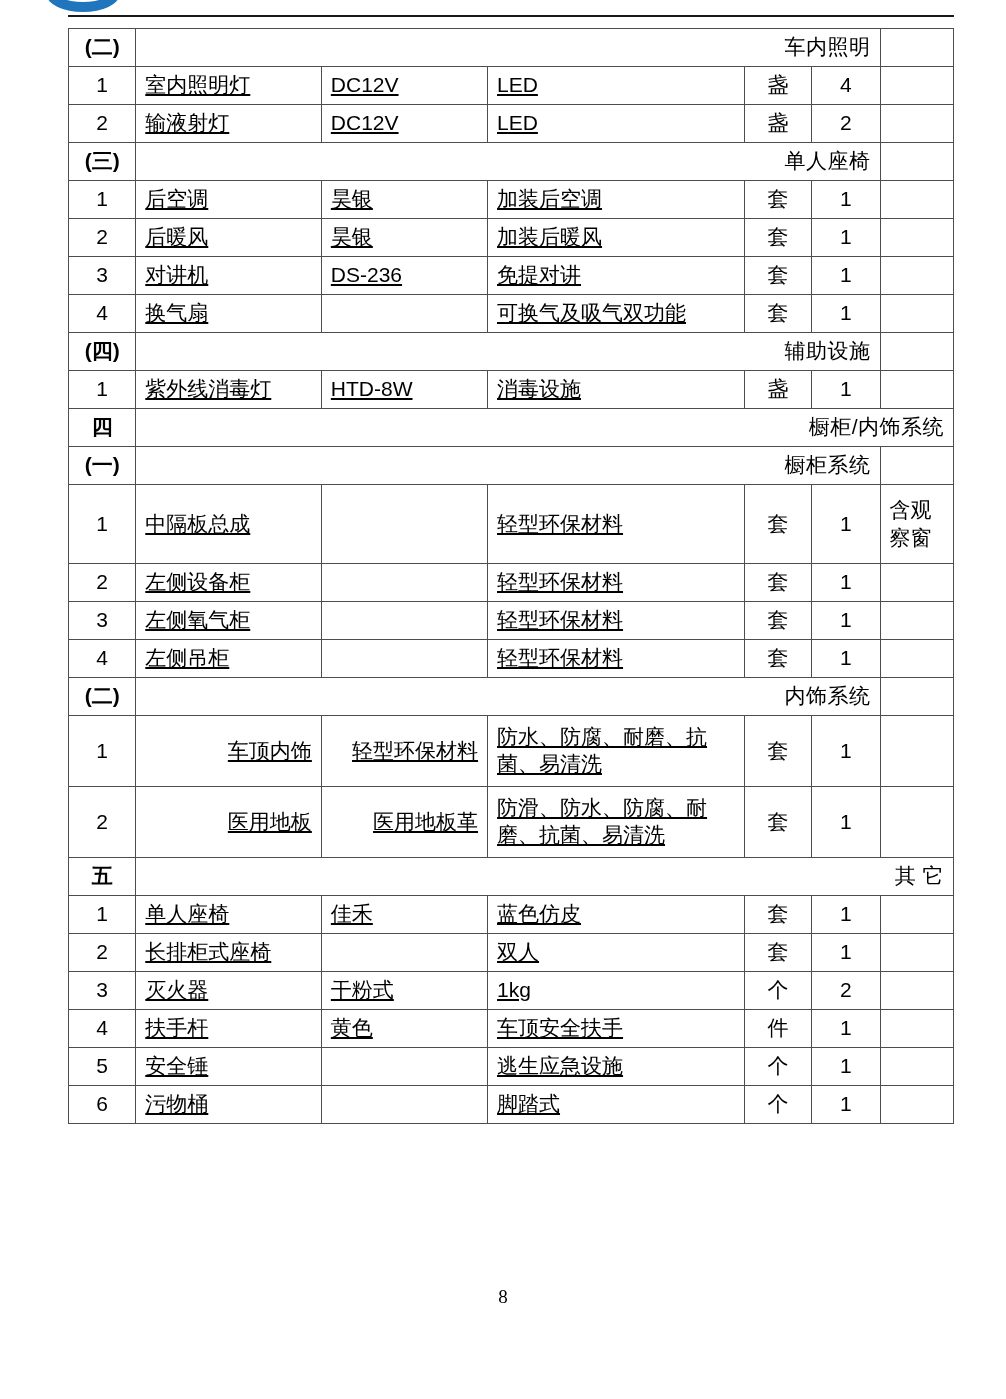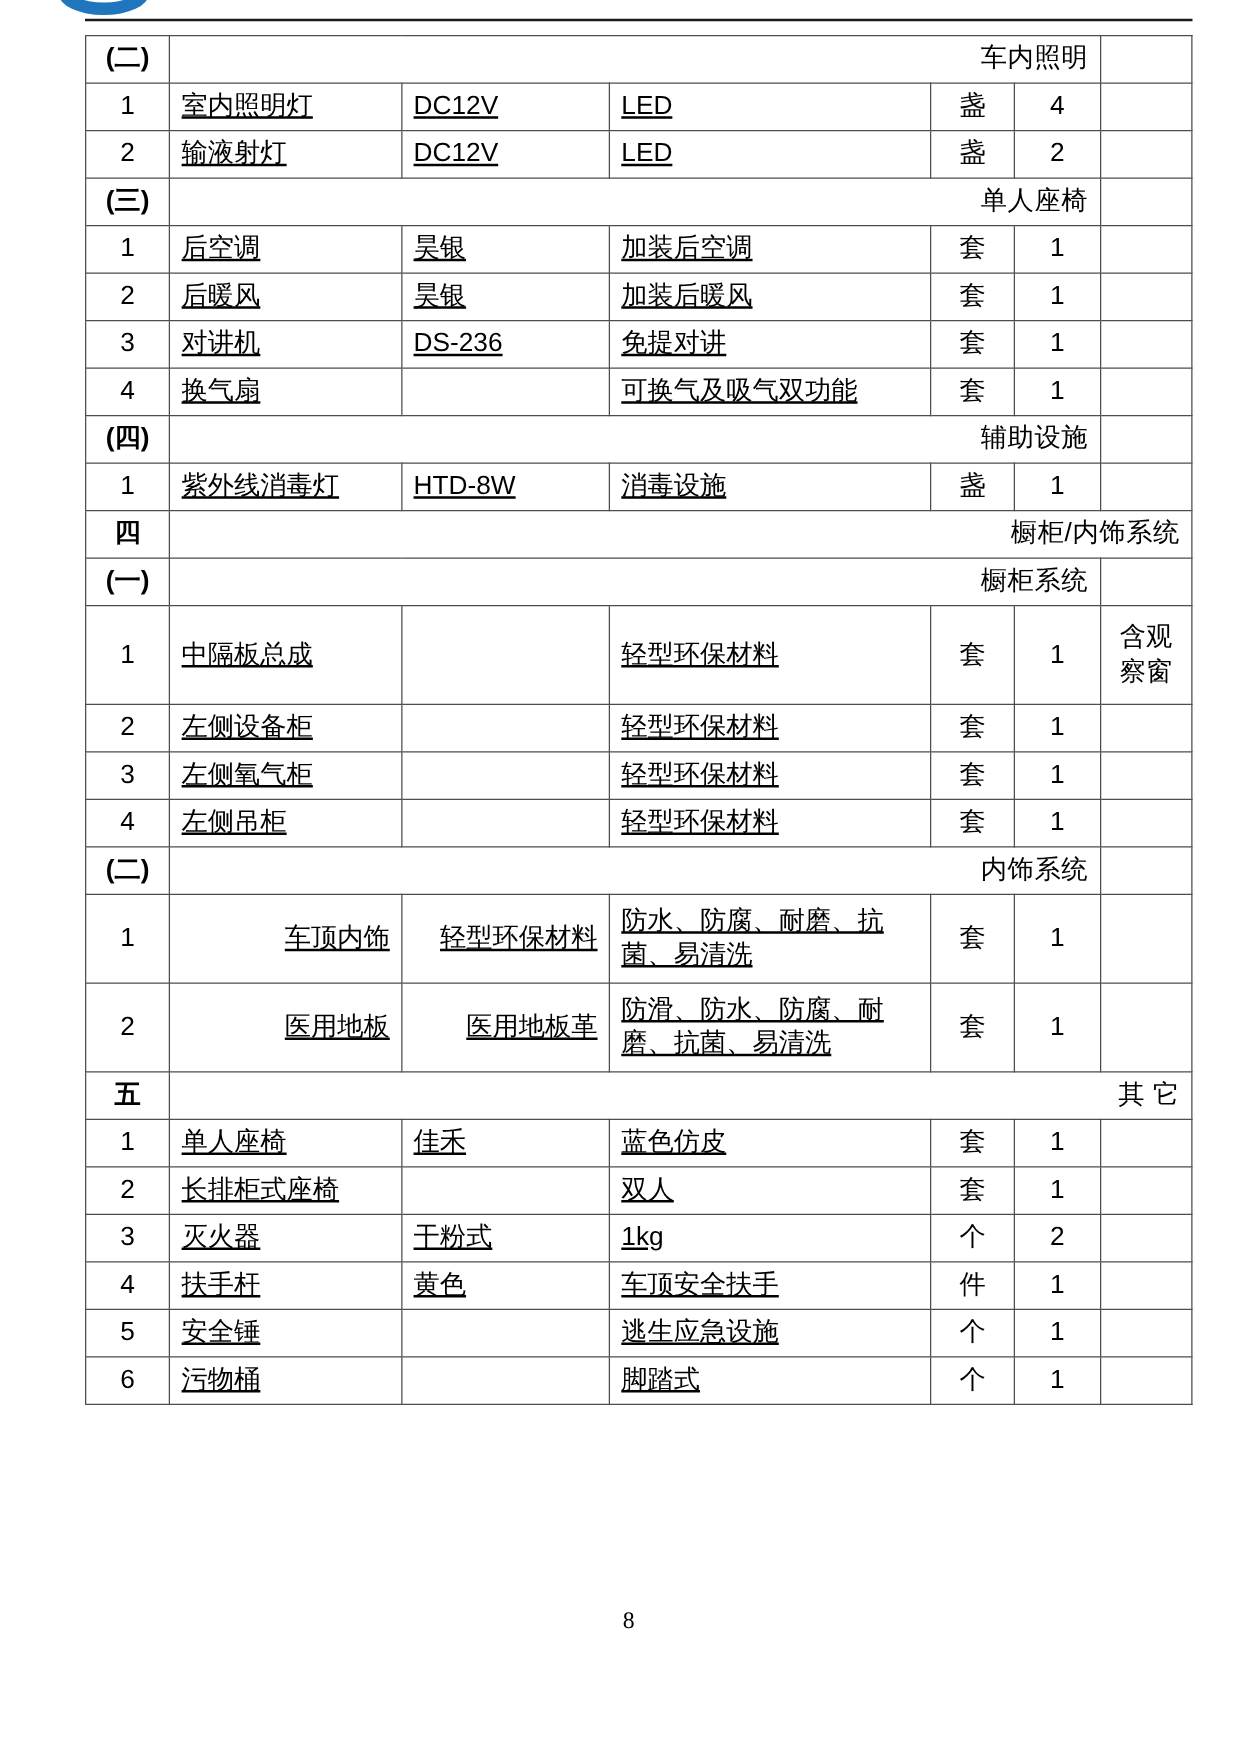--- a/index.html
+++ b/index.html
@@ -94,21 +94,21 @@
   td.sect-no { font-weight: bold; text-align: center; }
   td.blank   { }
 
   tr.r-std td { height: 37px; }
   tr.r-sect td { height: 37px; }
   tr.r-tall td { height: 78px; }
   tr.r-multi td { height: 70px; }
 
   td.topnum { vertical-align: top; padding-top: 3px; }
   td.botpad { vertical-align: bottom; padding-bottom: 6px; text-align: right; }
-  td.rem-wrap { text-align: center; line-height: 1.34; padding: 0 4px; }
+  td.rem-wrap { line-height: 1.34; padding: 0 4px; }
 
   .mline { display: block; }
 
   
   #page-number {
     position: absolute;
     left: 0;
     top: 1286px;
     width: 1006px;
     text-align: center;

